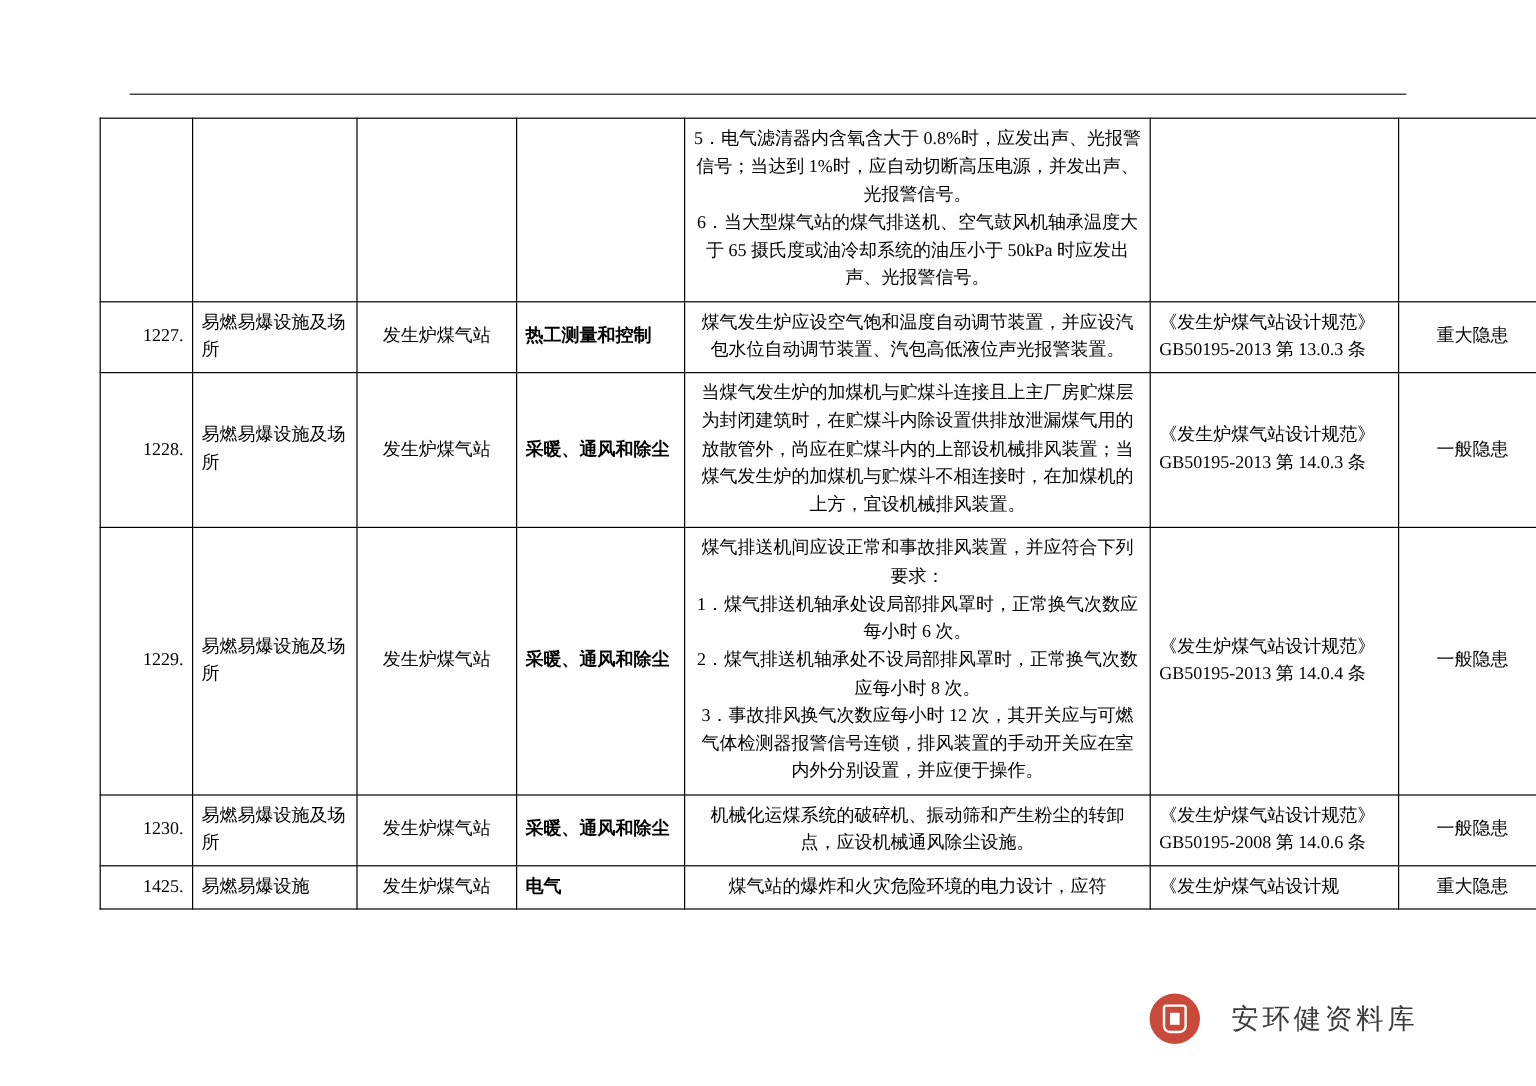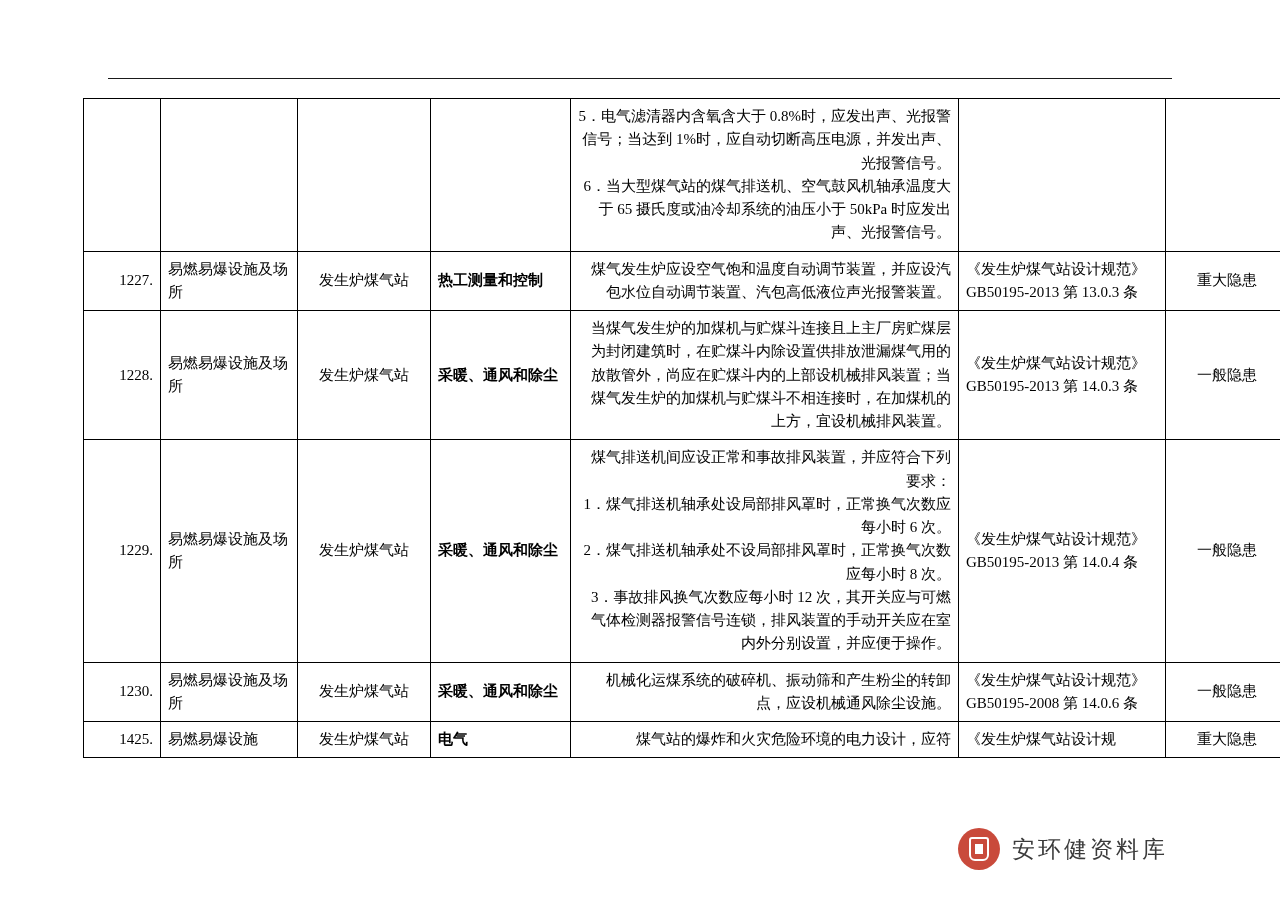--- a/index.html
+++ b/index.html
@@ -42,34 +42,34 @@
     vertical-align: middle;
     padding: 6px 7px;
     font-size: 15px;
     line-height: 1.55;
     font-family: "Liberation Serif", "DejaVu Serif", serif;
   }
   td.c-num     { width: 62px;  text-align: right; }
   td.c-cat     { width: 122px; }
   td.c-site    { width: 118px; text-align: center; }
   td.c-type    { width: 125px; text-align: left; font-weight: bold; }
-  td.c-desc    { width: 373px; text-align: right; margin-left: 16px; }
+  td.c-desc    { width: 373px; text-align: center; margin-left: 16px; }
   td.c-ref     { width: 192px; text-align: left; }
   td.c-level   { width: 108px; text-align: center; }
   .desc-para { margin: 0; }
   .desc-para + .desc-para { margin-top: 0px; }
   .watermark {
     position: absolute;
     left: 958px;
     top: 820px;
     width: 250px;
     height: 58px;
     display: flex;
     align-items: center;
-    gap: 12px;
+    gap: 26px;
   }
   .wm-logo {
     width: 42px;
     height: 42px;
     border-radius: 50%;
     background: #c94a3b;
     position: relative;
     flex: 0 0 auto;
   }
   .wm-logo::before {

